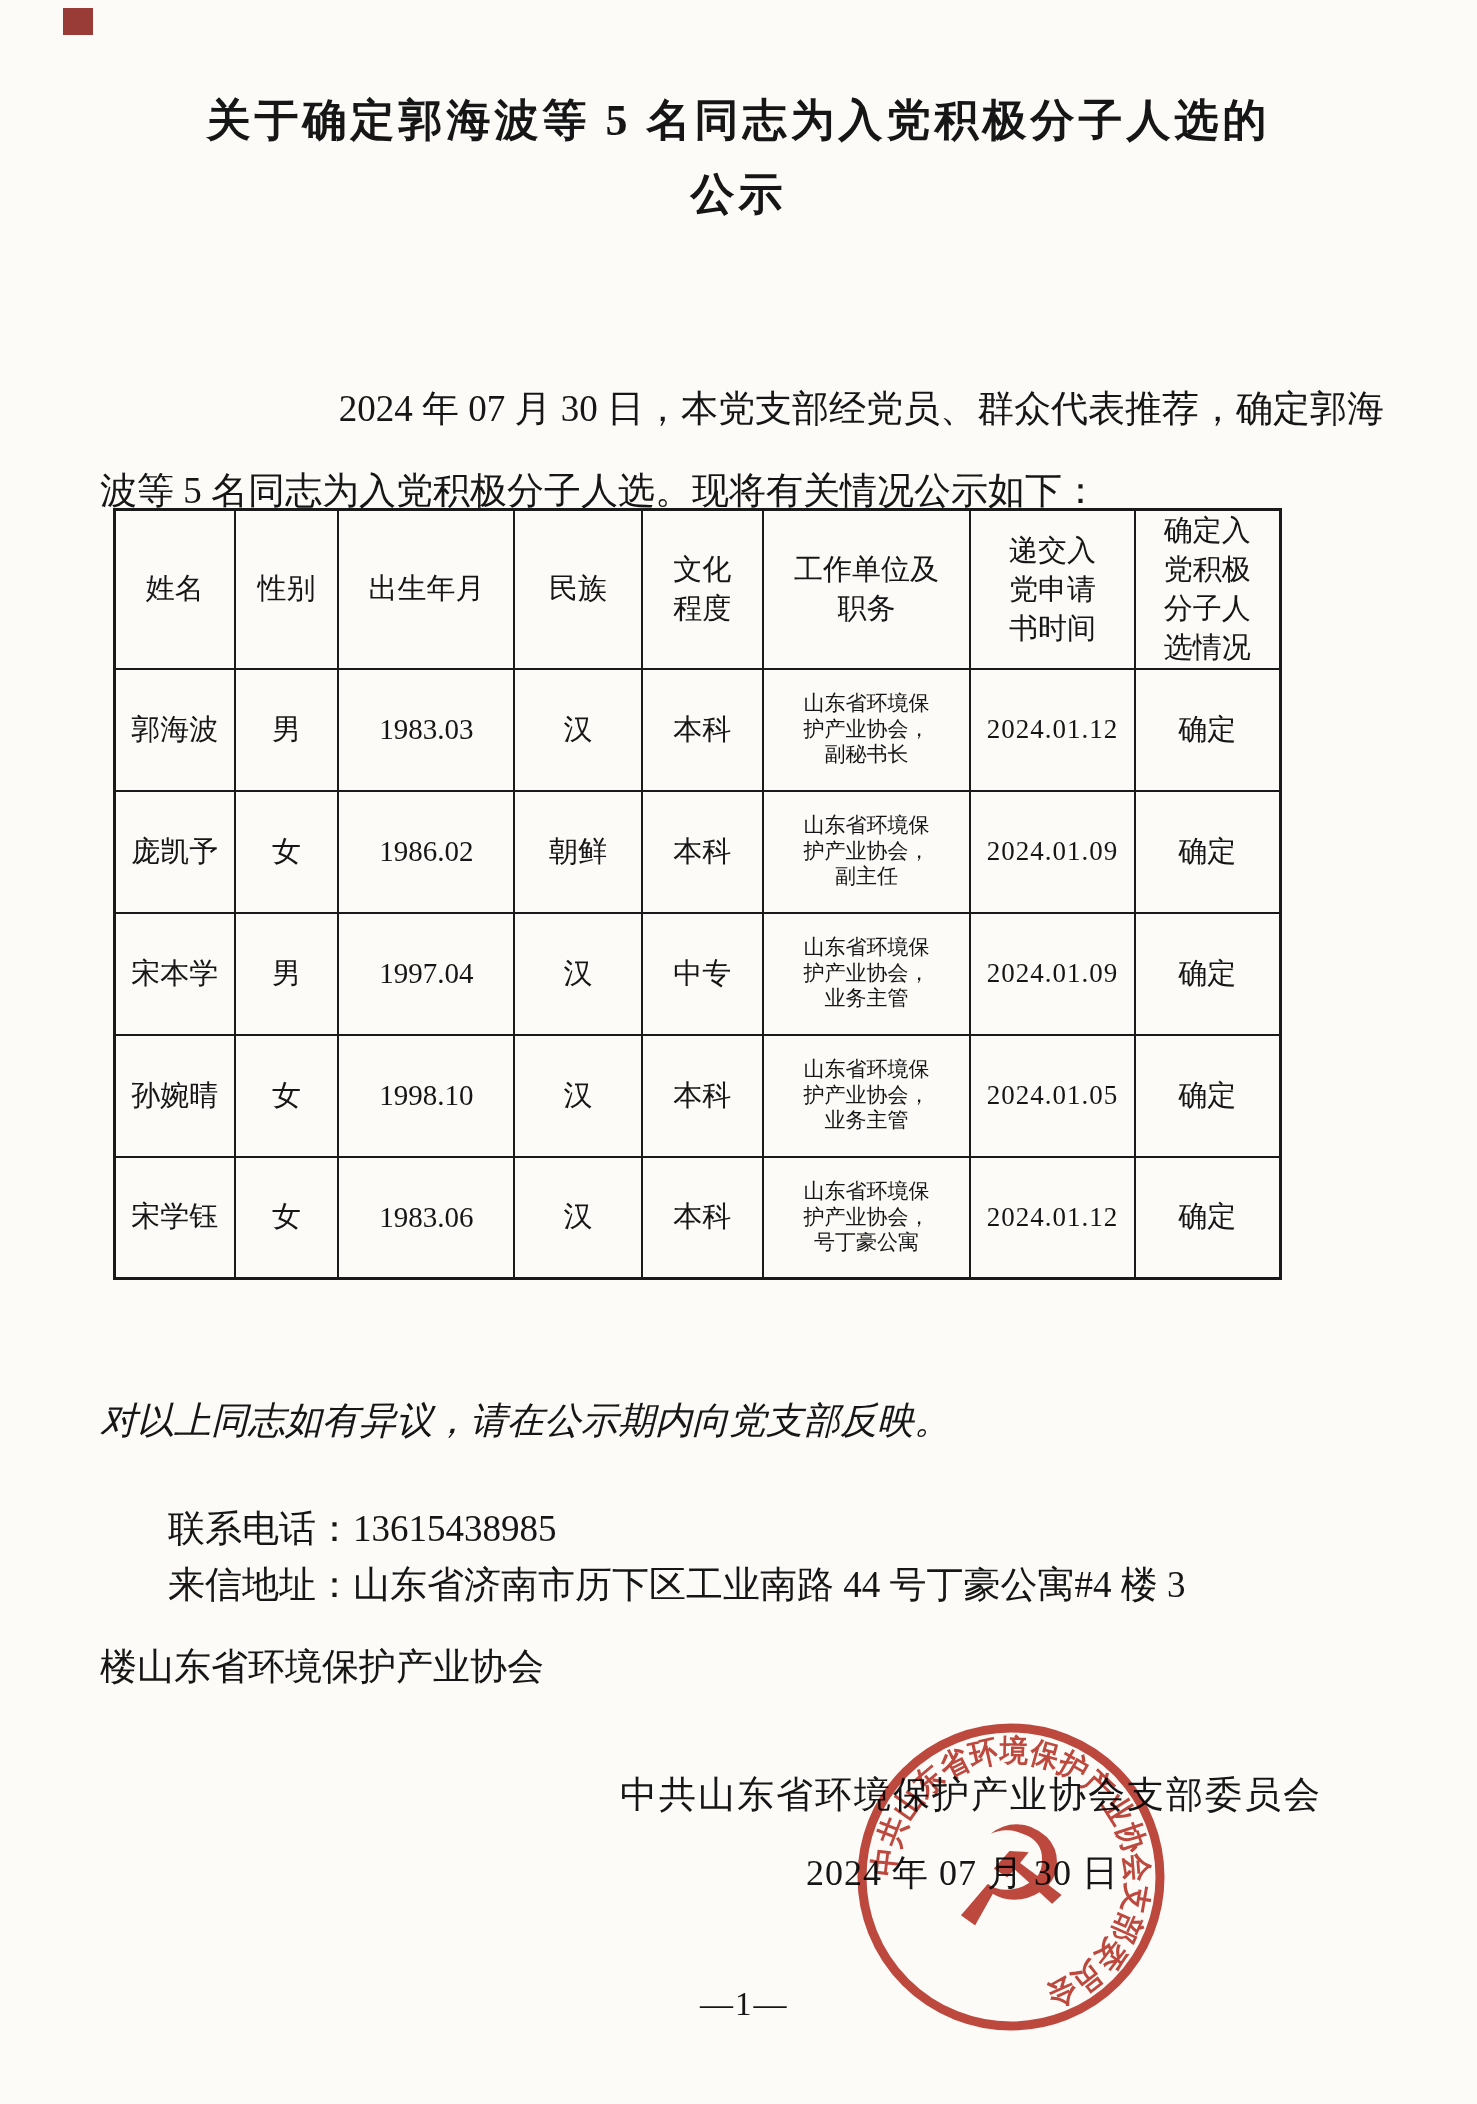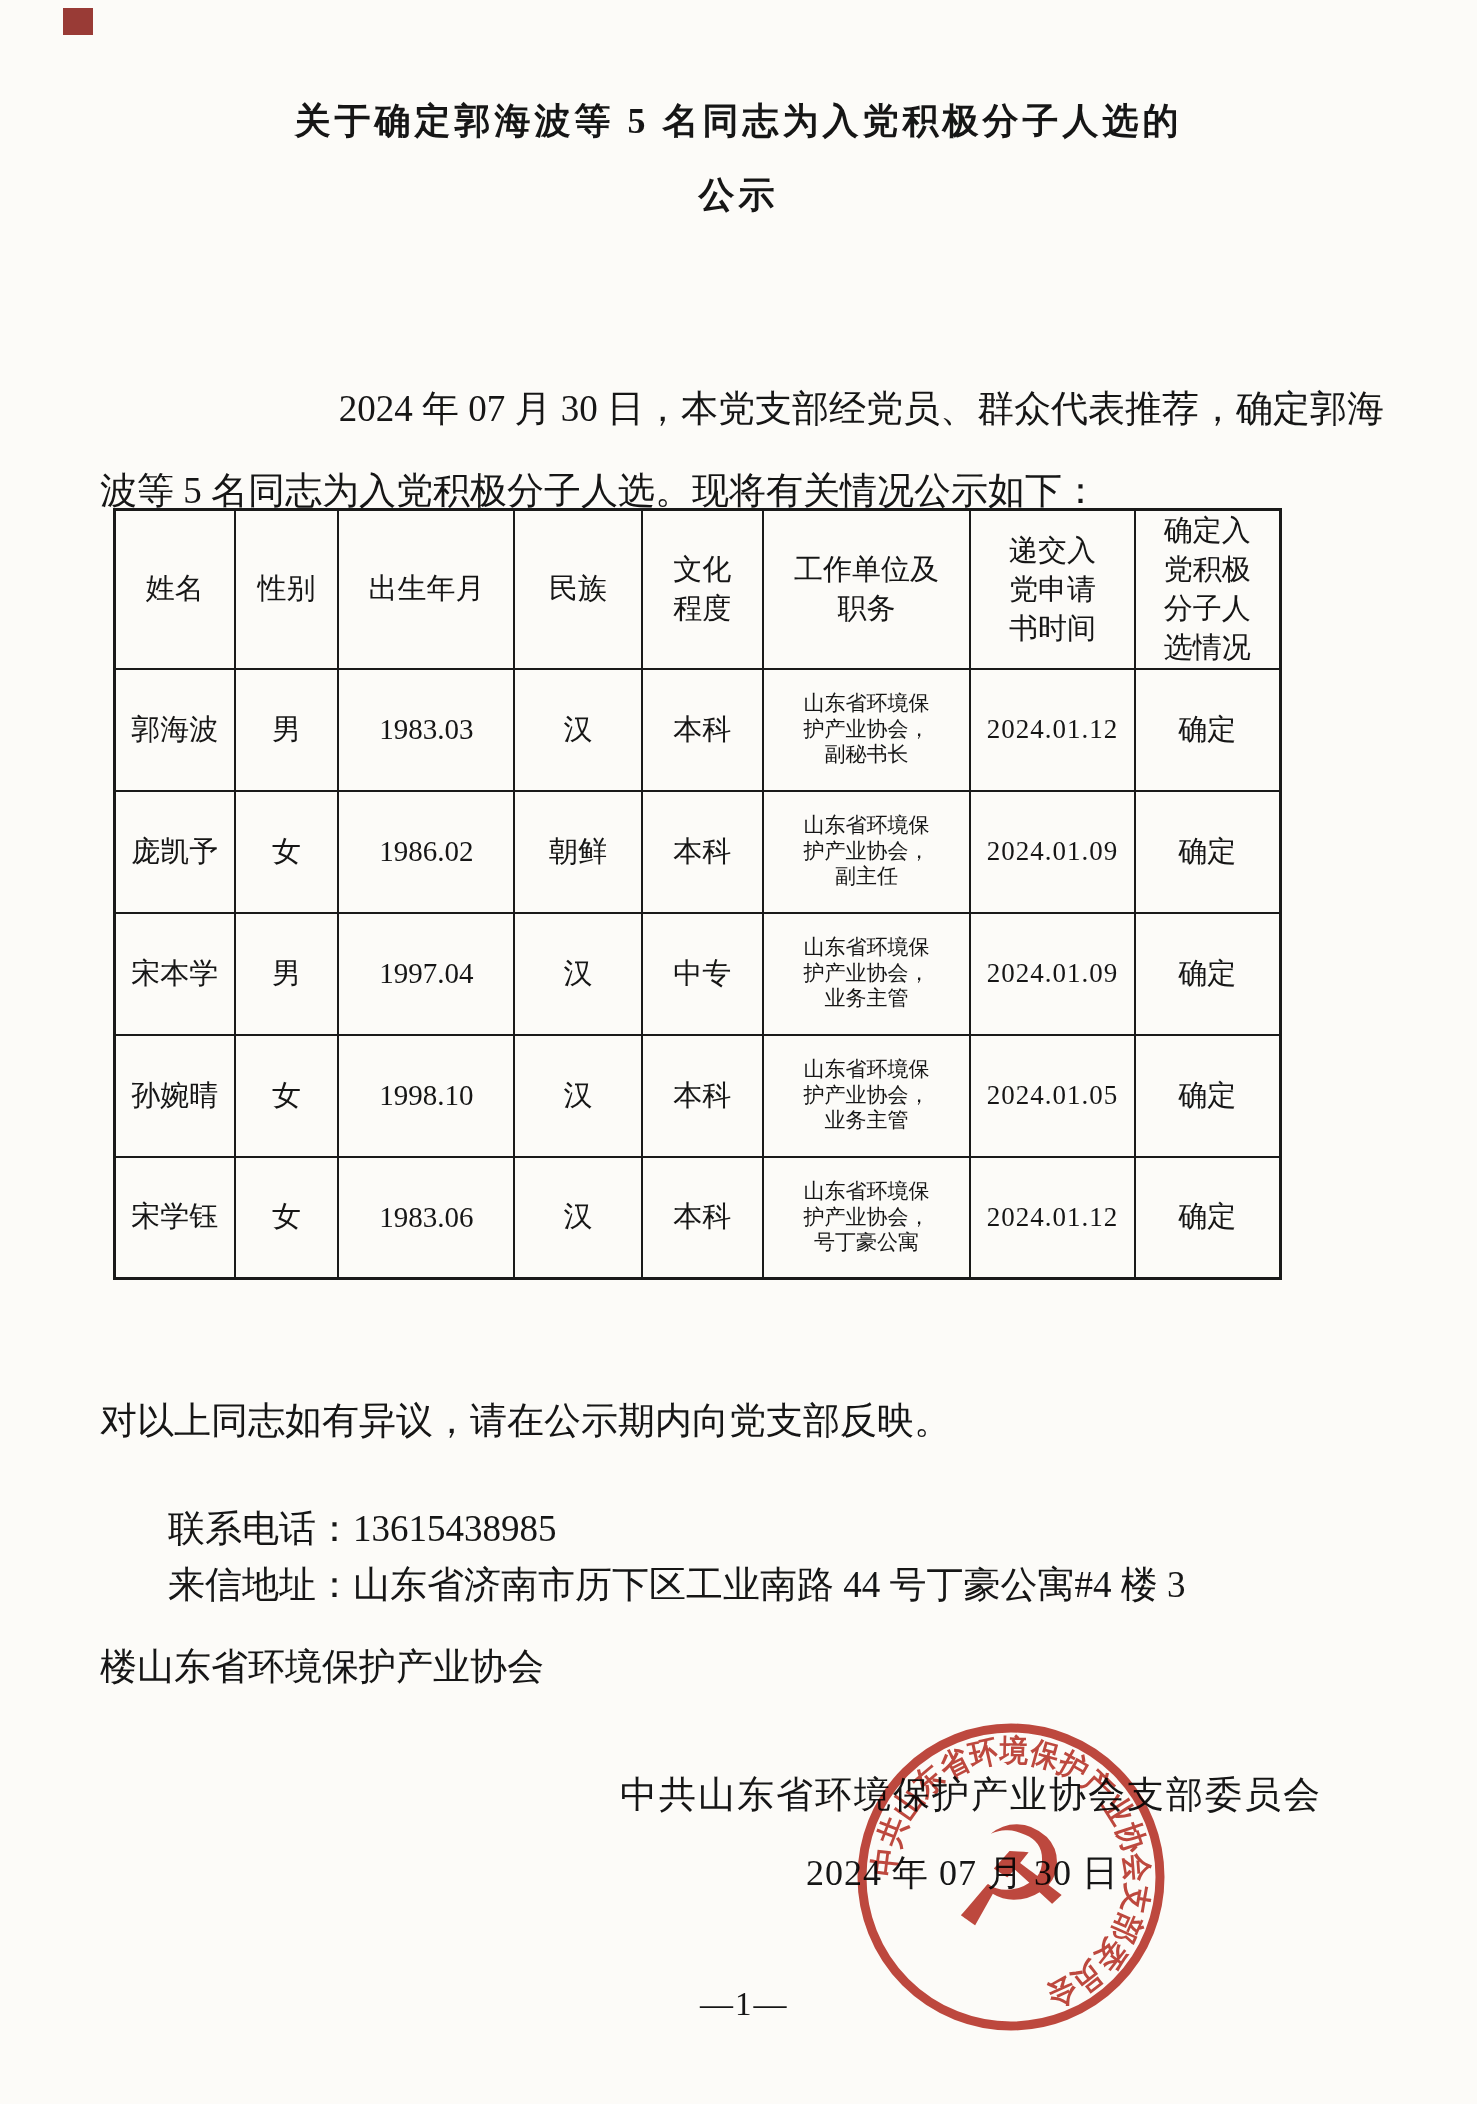--- a/index.html
+++ b/index.html
@@ -8,21 +8,21 @@
     background:#fcfbf8;
     font-family:"Liberation Serif","DejaVu Serif",serif;
     color:#161616; overflow:hidden;
   }
   .corner-mark {
     position:absolute; top:8px; left:63px; width:30px; height:27px;
     background:#8e2620; opacity:.9;
   }
   .title {
     position:absolute; top:84px; left:0; width:100%;
-    text-align:center; font-weight:bold; font-size:36px;
+    text-align:center; font-weight:bold; font-size:44px;
     line-height:74px; letter-spacing:4px;
   }
   .intro {
     position:absolute; top:368px; left:100px; width:1284px;
     font-size:37px; line-height:82px;
   }
   .indent { padding-left:68px;text-align:right; }
 
   .doc-table {
     position:absolute; top:508px; left:113px; width:1169px;
@@ -39,21 +39,21 @@
   .doc-table td { font-size:29px; }
   .wrap-2 { display:inline-block; width:2em; line-height:1.35; }
   .wrap-3 { display:inline-block; width:3em; line-height:1.35; }
   .wrap-5 { display:inline-block; width:5em; line-height:1.35; }
   td.unit { font-size:21px; }
   .unit-wrap { display:inline-block; width:6em; line-height:1.22; }
   td.date { font-size:27px; letter-spacing:1px; }
 
   .note { position:absolute; font-size:37px; white-space:nowrap; }
   .note-period    { top:1316px; left:100px; }
-  .note-objection { top:1396px; left:100px; }
+  .note-objection { top:1396px; left:100px;font-style:italic; }
   .note-phone     { top:1480px; left:168px;margin-top:24px; }
   .note-address1  { top:1560px; left:168px; }
   .note-address2  { top:1642px; left:100px; }
 
   .sig-committee {
     position:absolute; top:1770px; left:620px;
     font-size:37px; letter-spacing:2px; white-space:nowrap;
   }
   .sig-date {
     position:absolute; top:1849px; left:806px;

